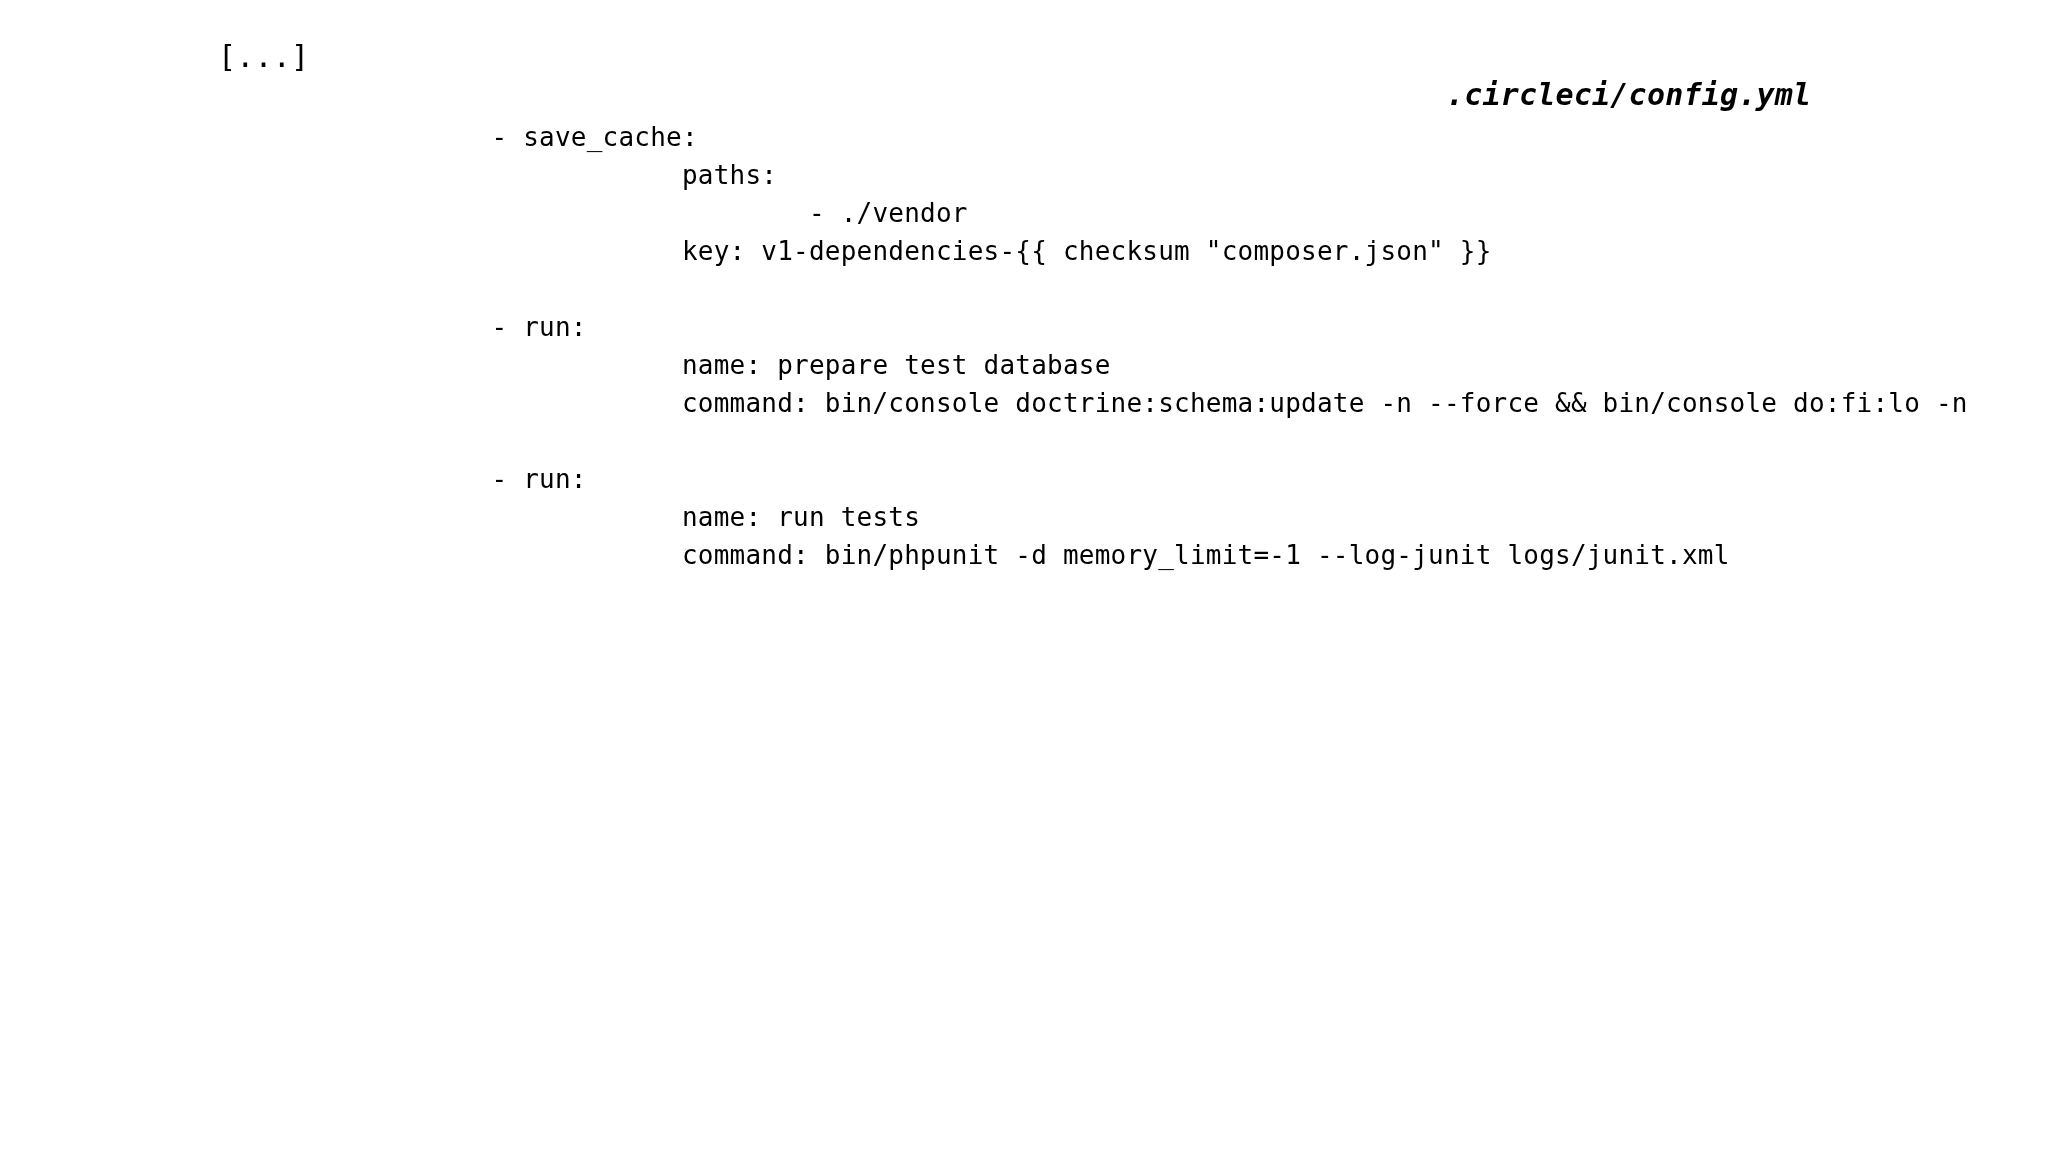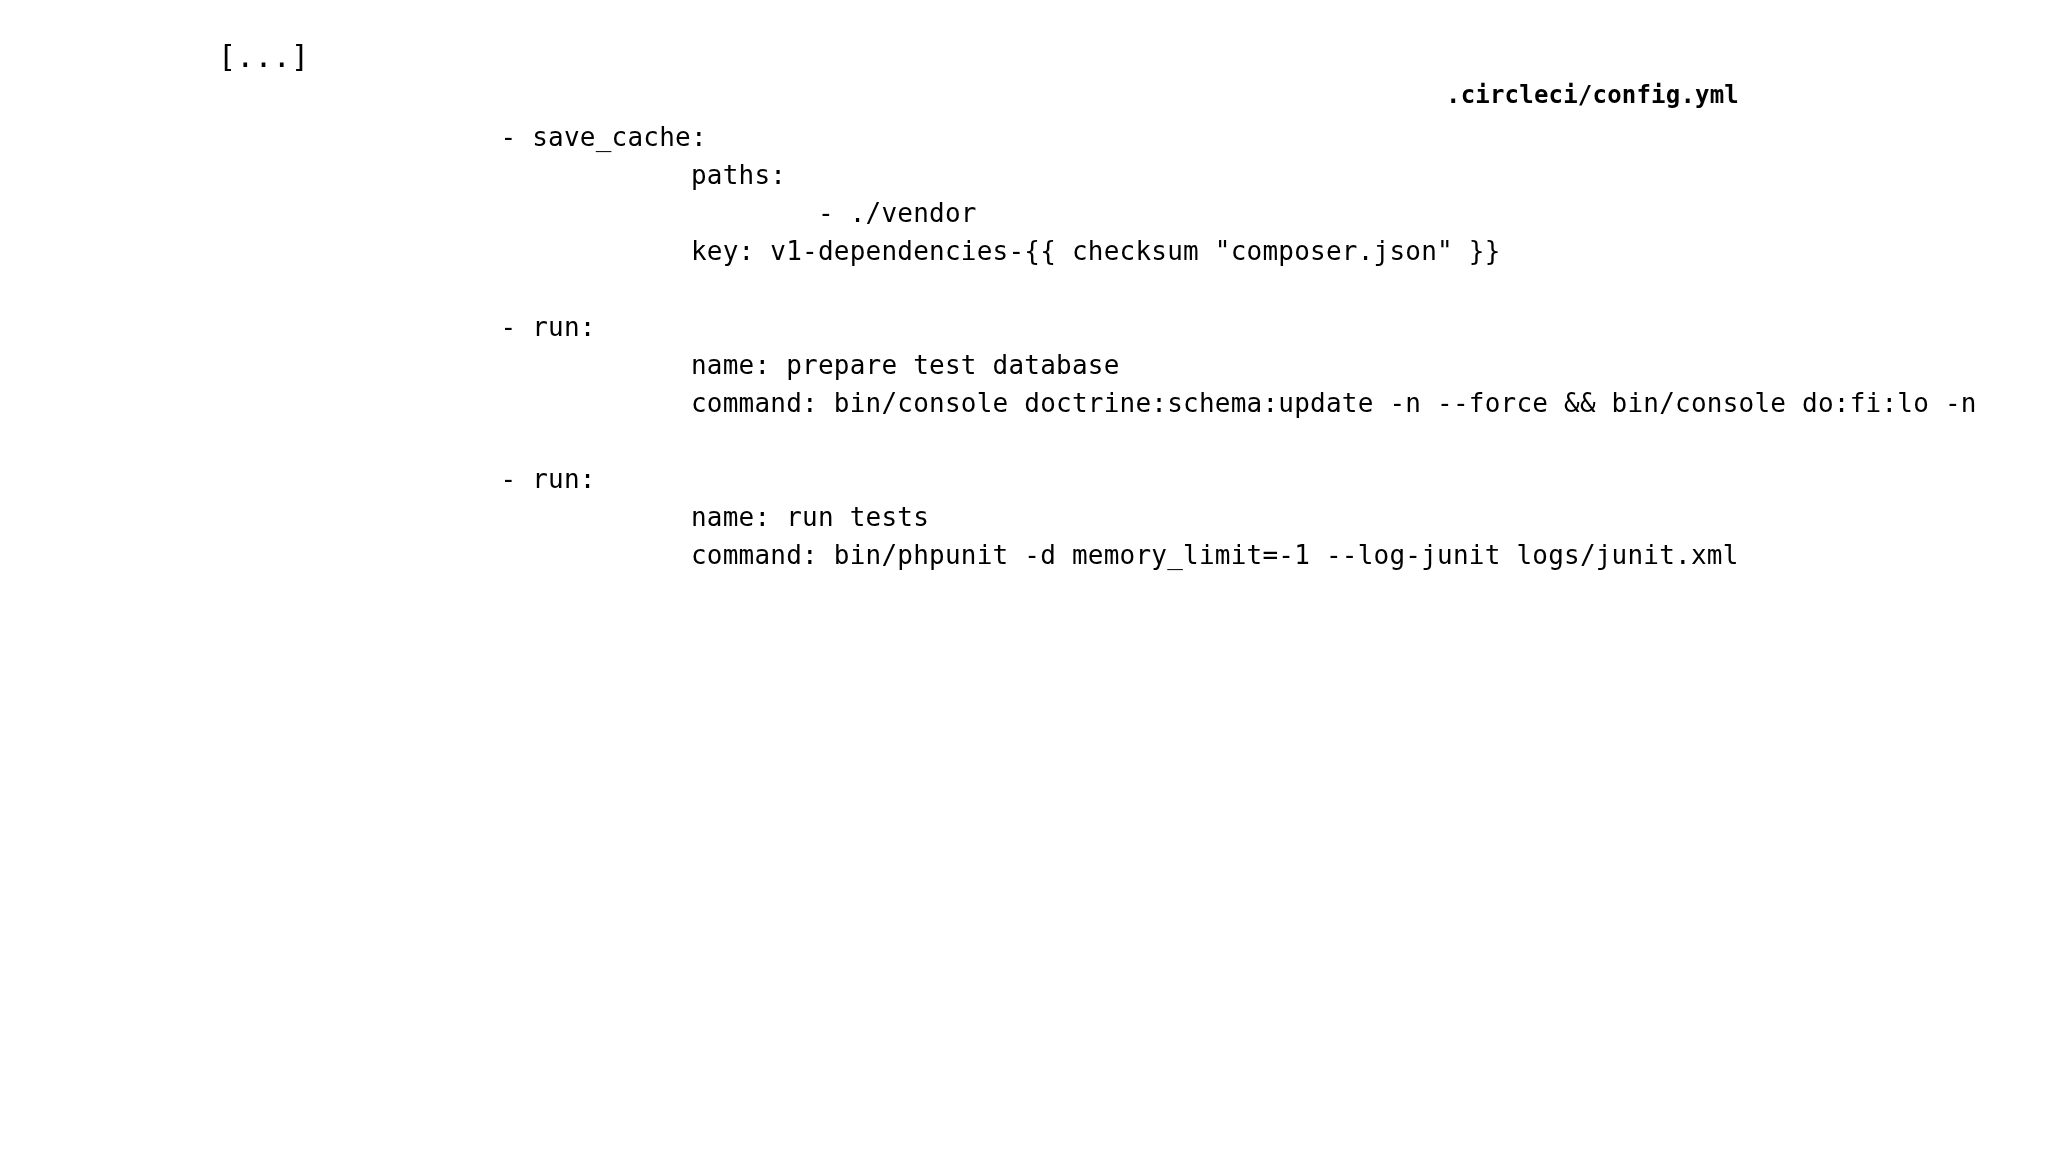--- a/index.html
+++ b/index.html
@@ -26,31 +26,32 @@
     line-height: 38px;
     letter-spacing: 0.2px;
     white-space: pre;
   }
 
   
   #file-title {
     position: absolute;
     left: 1446px;
     top: 76px;
-    font-size: 24px;
+    font-size: 30px;
     line-height: 38px;
     font-weight: bold;
     letter-spacing: 0.2px;
     white-space: pre;
+    font-style: italic;
   }
 
   
   #code-block {
     position: absolute;
-    left: 437px;
+    left: 428px;
     top: 118px;
     font-size: 26px;
     line-height: 38px;
     white-space: pre;
   }
   #code-block .code-line {
     white-space: pre;
     min-height: 38px;
     font-size: 26px;
     line-height: 38px;

